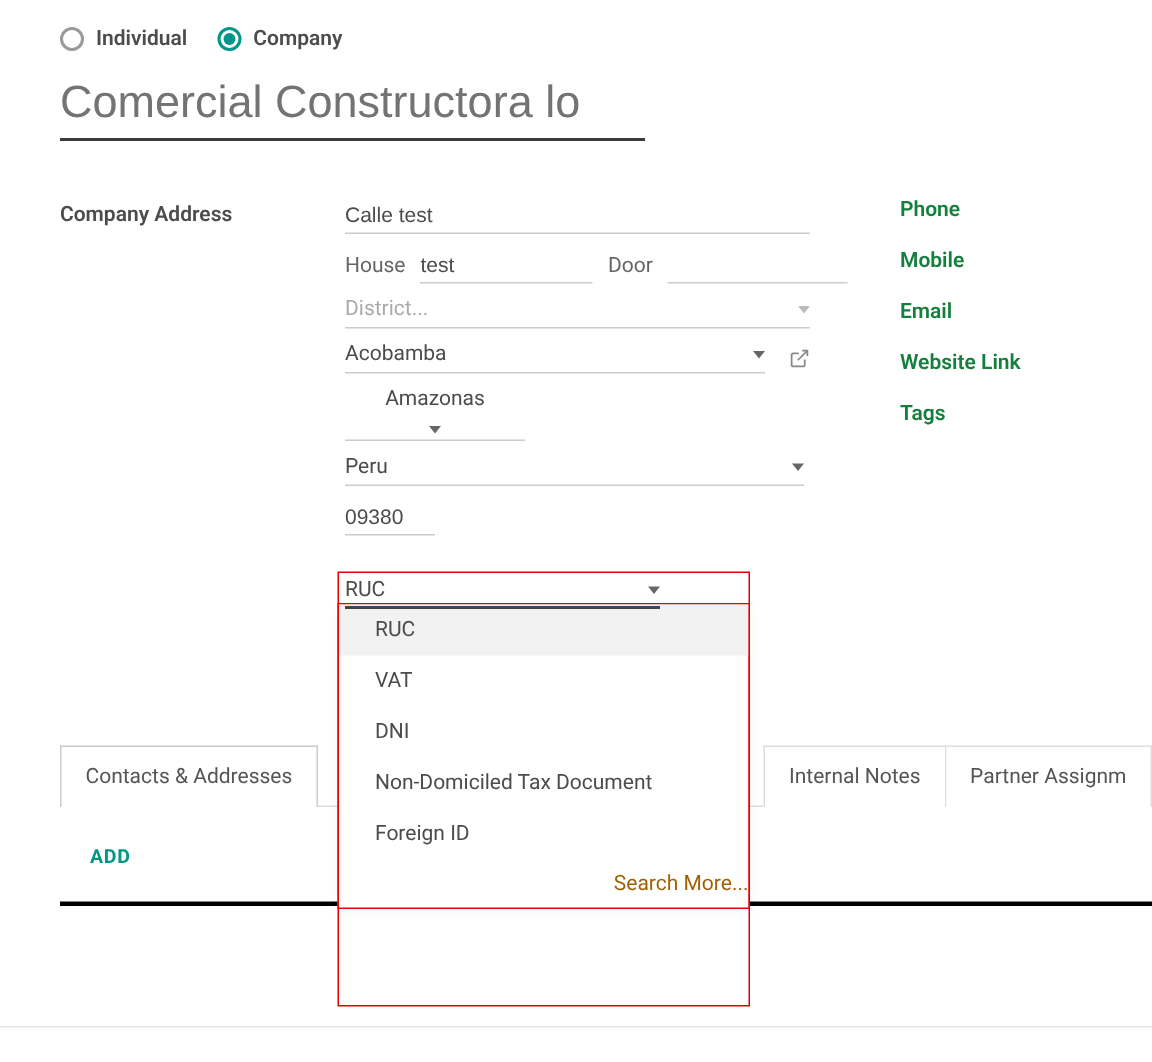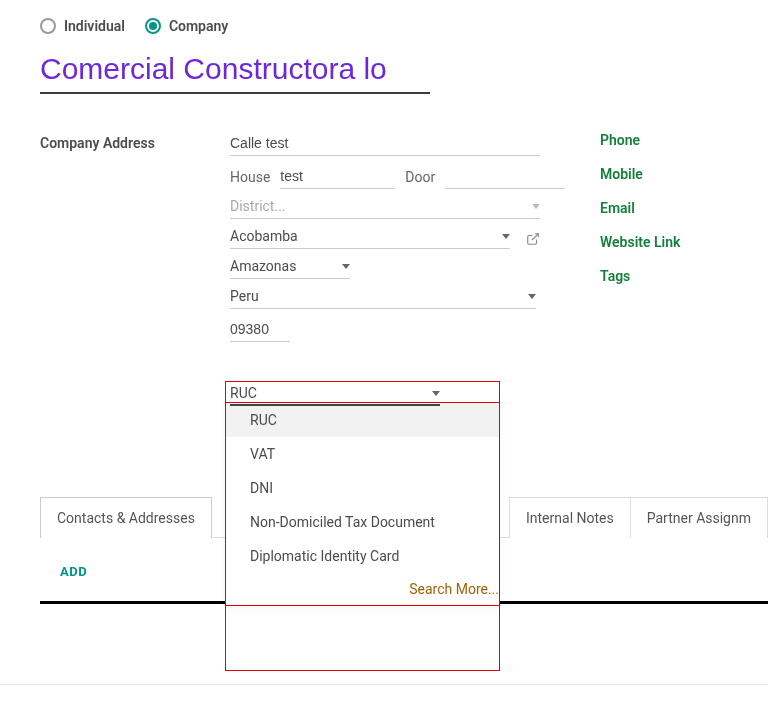--- a/index.html
+++ b/index.html
@@ -46,21 +46,21 @@
     border-radius: 50%;
     background: #009688;
   }
   .radio-opt .lbl {
     font-weight: 600;
     color: #4c4c4c;
   }
   .title-input {
     font-size: 30px;
     font-weight: 400;
-    color: #6d28d9;
+    color: #737373;
     border: none;
     border-bottom: 2px solid #3c3c3c;
     width: 390px;
     padding: 4px 0 6px 0;
     outline: none;
     background: transparent;
   }
   .title-input::placeholder { color: #bbb; }
   .form-grid {
     margin-top: 38px;
@@ -111,21 +111,21 @@
     flex-shrink: 0;
   }
   .caret.light { border-top-color: #bbb; }
   .ext-icon {
     width: 14px; height: 14px;
     color: #888;
     flex-shrink: 0;
     margin-left: 6px;
   }
   .w-ext { width: 310px; }
-  .region-row { width: 120px; }
+  .region-row { width: 120px; flex-direction: column; }
   .country-row { width: 306px; }
   .zip-input { width: 60px; }
   .idtype-field {
     border-bottom: 2px solid #444;
     width: 210px;
     display: flex;
     align-items: center;
     justify-content: space-between;
     padding-bottom: 3px;
     cursor: pointer;
@@ -322,21 +322,21 @@
   </div>
 </div>
 
 <div class="id-outline"></div>
 
 <div class="dropdown-box">
   <div class="item hover">RUC</div>
   <div class="item">VAT</div>
   <div class="item">DNI</div>
   <div class="item">Non-Domiciled Tax Document</div>
-  <div class="item">Diplomatic Identity Card</div>
+  <div class="item">Foreign ID</div>
   <div class="search-more">Search More...</div>
 </div>
 
 <div class="tabs-row">
   <div class="tab active">Contacts &amp; Addresses</div>
   <div class="tab-gap"></div>
   <div class="tab inactive" style="border-left:1px solid #ddd;">Internal Notes</div>
   <div class="tab inactive">Partner Assignm</div>
 </div>
 

